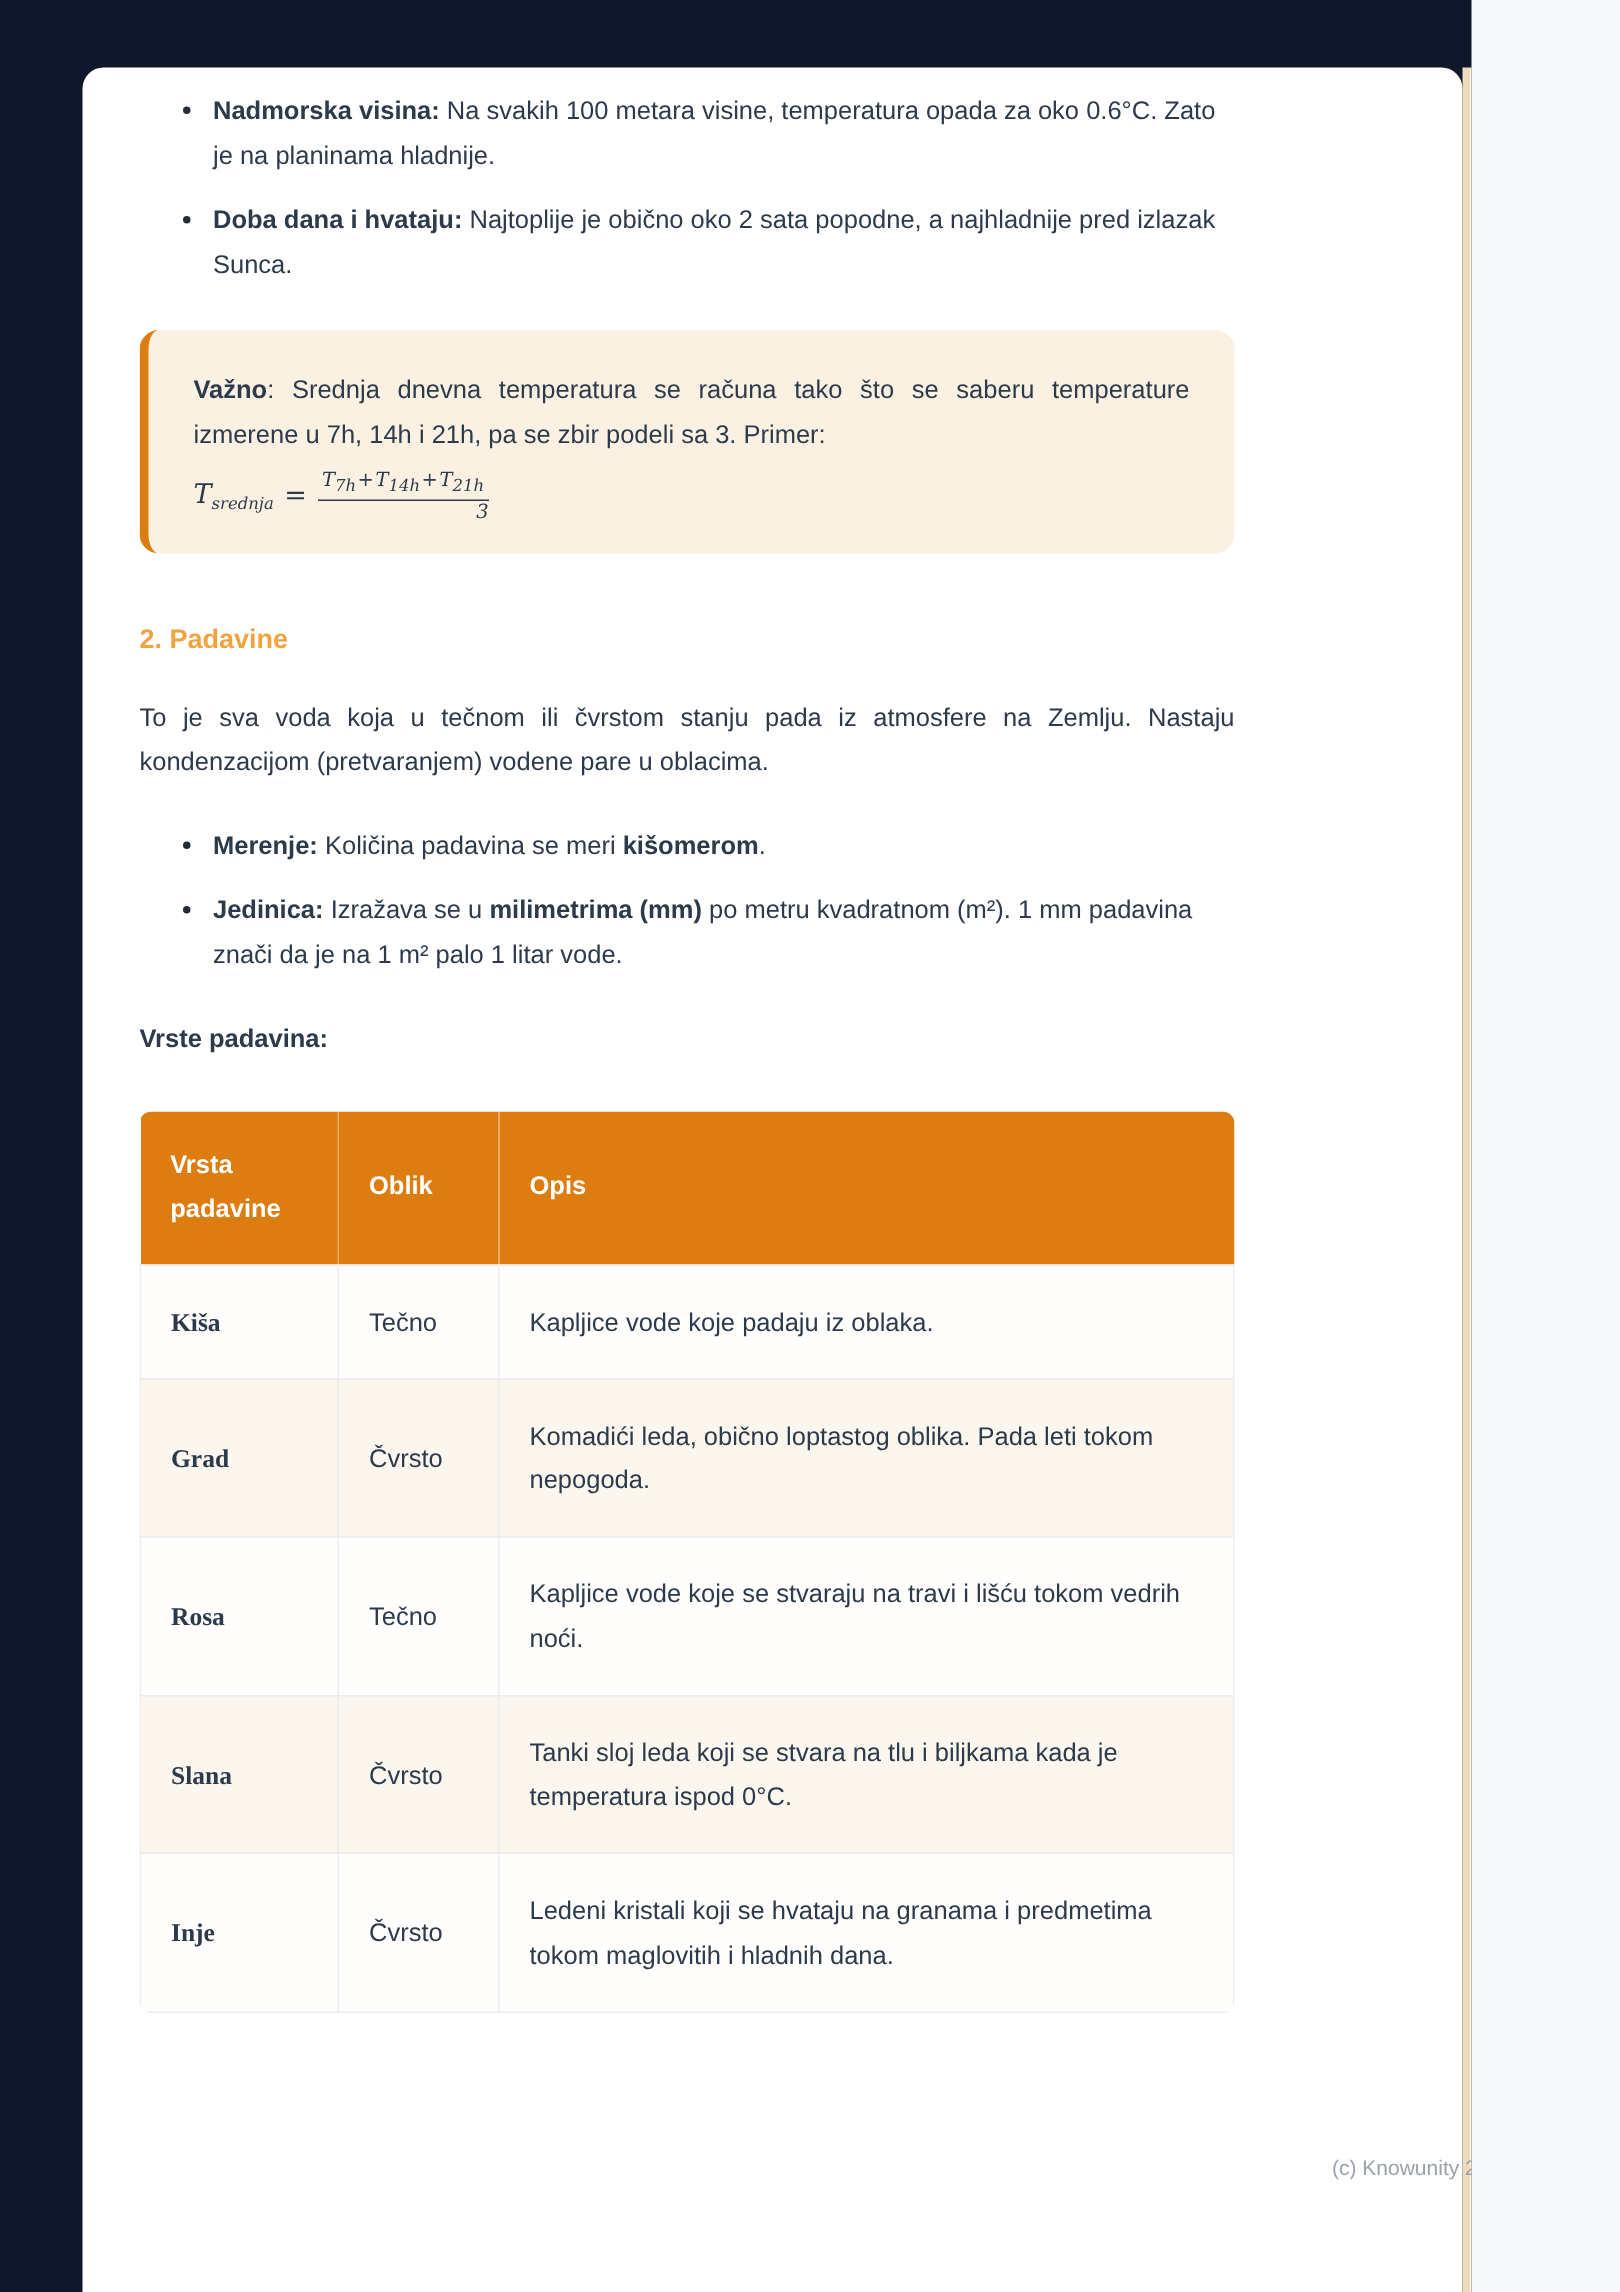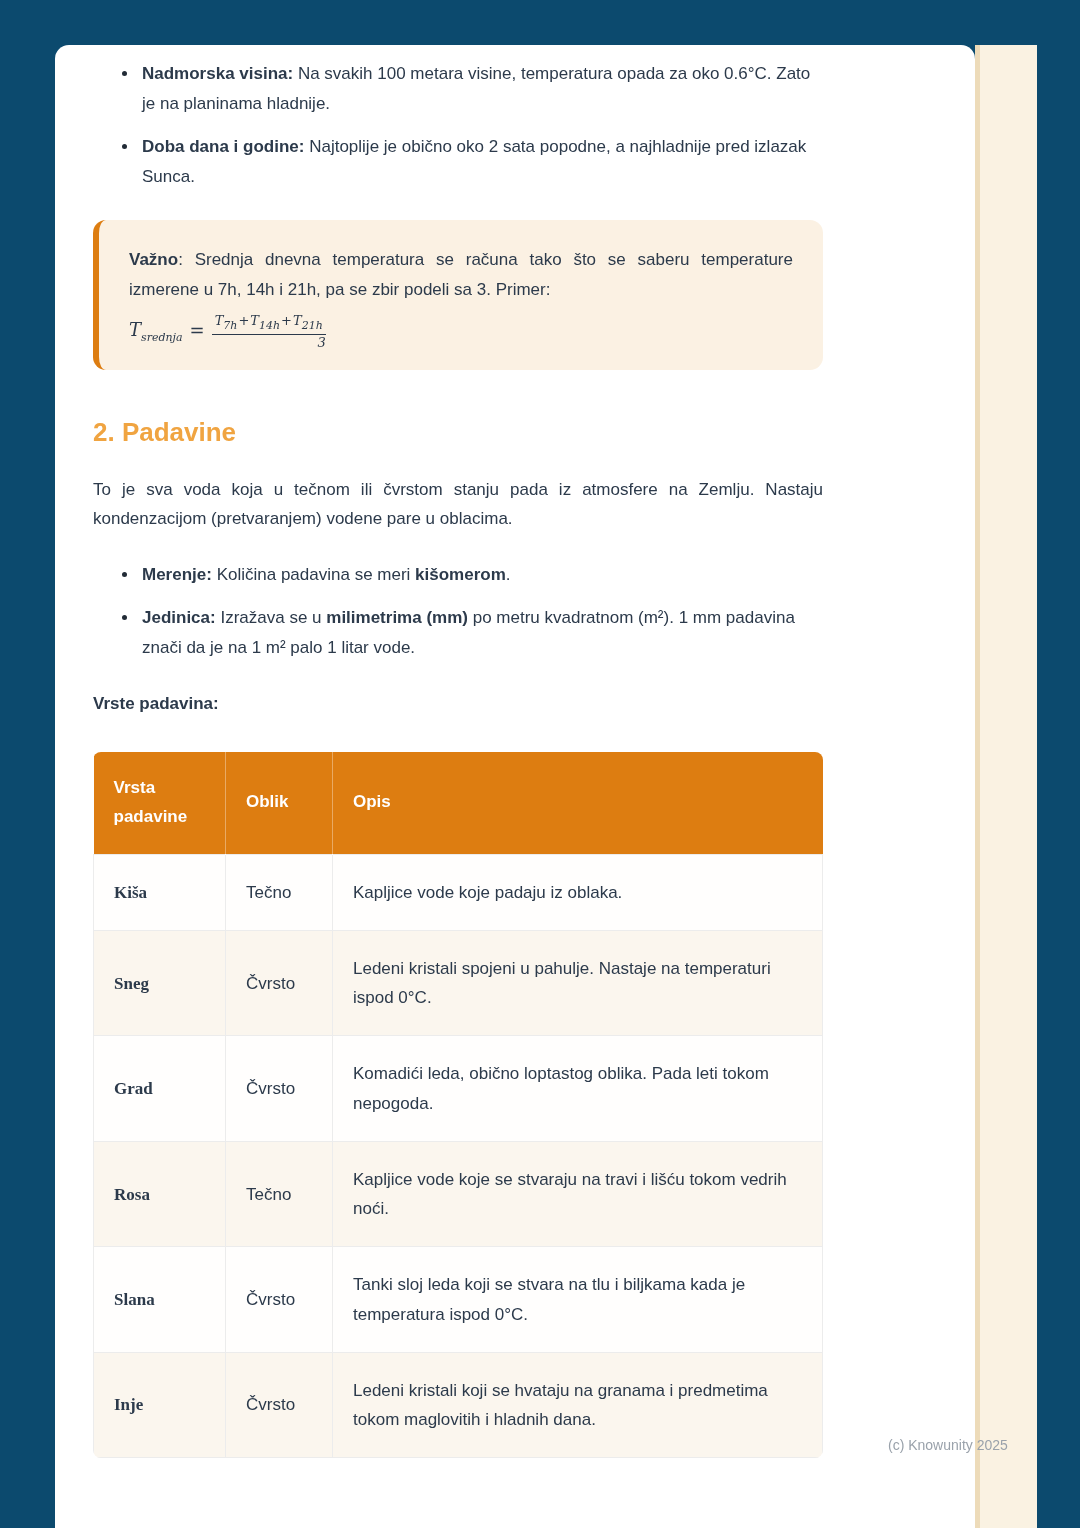--- a/index.html
+++ b/index.html
@@ -1,21 +1,21 @@
 <!DOCTYPE html>
 <html style="--accent: #dd7d11; --heading: #f0a441; --callout-bg: #fbf1e3; --text: #2c3a4b; --muted: #9aa2ab; --edge-strip: #faf2e2; --edge-line: #eddbb9; --row-alt: #fbf6ee;"><head>
 <meta charset="utf-8">
 <style>
   * { margin: 0; padding: 0; box-sizing: border-box; }
   html, body { background: #f7f8f9; }
   .canvas {
     position: relative;
-    width: 1080px;
+    width: 981px;
     height: 1528px;
-    background: #0c4a6e;
+    background: #0f172a;
     overflow: hidden;
     font-family: "Liberation Sans", "DejaVu Sans", sans-serif;
     color: var(--text, #2c3a4b);
     font-size: 17px;
     line-height: 1.76;
   }
   .page {
     position: absolute;
     left: 55px; top: 45px;
     width: 920px; height: 1483px;
@@ -63,21 +63,21 @@
     flex-direction: column;
     align-items: flex-end;
     font-size: 13px;
     line-height: 1.25;
     transform: translateY(1px);
   }
   .frac .num { border-bottom: 1px solid #2c3a4b; padding: 0 3px 1px 3px; white-space: nowrap; }
   .fop { margin: 0 1px; }
   .section-heading {
     margin-top: 46px;
-    font-size: 26px;
+    font-size: 18px;
     font-weight: 700;
     color: var(--heading, #f0a441);
     line-height: 1.25;
   }
   .intro { margin-top: 26px; text-align: justify; }
   .mid-bullets { margin-top: 26px; }
   .table-label { margin-top: 26px; font-weight: 700; }
   .table-wrap {
     margin-top: 33px;
     width: 730px;
@@ -117,21 +117,21 @@
 <body>
 
 <div class="canvas">
   <div class="page">
 
     <ul class="bullets">
       <li>
         <span class="b">Nadmorska visina:</span><span> Na svakih 100 metara visine, temperatura opada za oko 0.6°C. Zato je na planinama hladnije.</span>
       </li>
       <li>
-        <span class="b">Doba dana i godine:</span><span> Najtoplije je obično oko 2 sata popodne, a najhladnije pred izlazak Sunca.</span>
+        <span class="b">Doba dana i hvataju:</span><span> Najtoplije je obično oko 2 sata popodne, a najhladnije pred izlazak Sunca.</span>
       </li>
     </ul>
 
     <div class="callout">
       <p class="callout-text">
         <span class="b">Važno</span><span>: Srednja dnevna temperatura se računa tako što se saberu temperature izmerene u 7h, 14h i 21h, pa se zbir podeli sa 3. Primer:</span>
       </p>
       <span class="formula">
         <span class="fvar"><span>T</span><sub class="fsub">srednja</sub></span>
         <span class="feq">=</span>
@@ -171,25 +171,20 @@
             <th>Opis</th>
           </tr>
         </thead>
         <tbody>
           <tr>
             <td class="vrsta">Kiša</td>
             <td>Tečno</td>
             <td>Kapljice vode koje padaju iz oblaka.</td>
           </tr>
           <tr>
-            <td class="vrsta">Sneg</td>
-            <td>Čvrsto</td>
-            <td>Ledeni kristali spojeni u pahulje. Nastaje na temperaturi ispod 0°C.</td>
-          </tr>
-          <tr>
             <td class="vrsta">Grad</td>
             <td>Čvrsto</td>
             <td>Komadići leda, obično loptastog oblika. Pada leti tokom nepogoda.</td>
           </tr>
           <tr>
             <td class="vrsta">Rosa</td>
             <td>Tečno</td>
             <td>Kapljice vode koje se stvaraju na travi i lišću tokom vedrih noći.</td>
           </tr>
           <tr>

